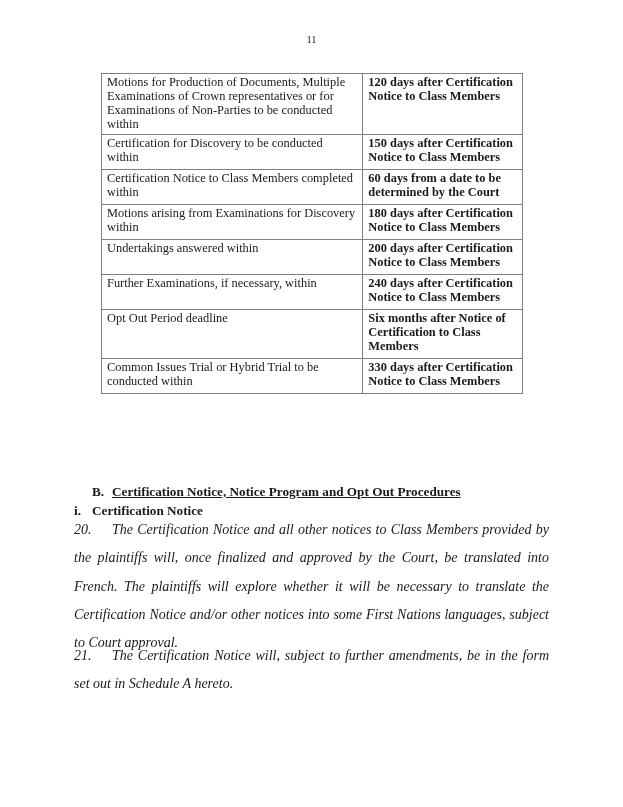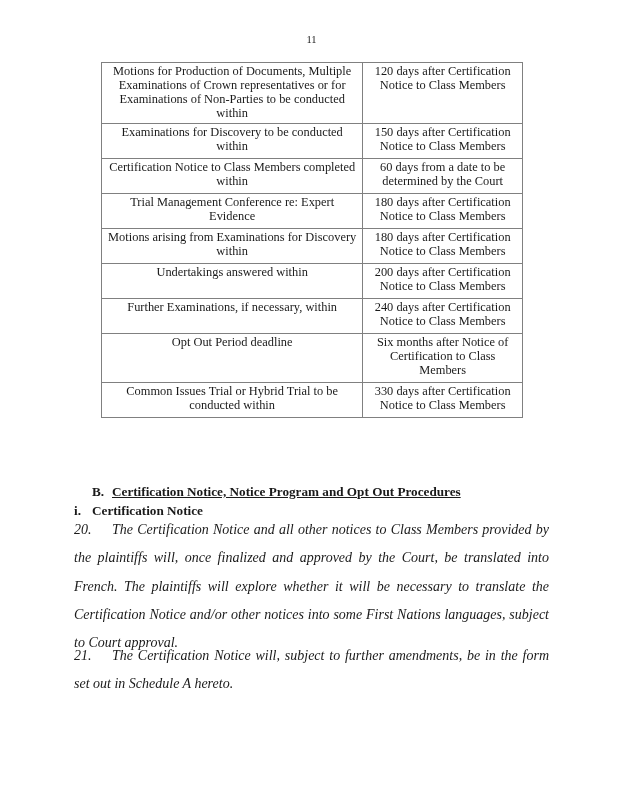--- a/index.html
+++ b/index.html
@@ -5,29 +5,29 @@
     html, body { margin: 0; padding: 0; }
     body {
       width: 623px; height: 807px; background: #ffffff; position: relative;
       font-family: "Liberation Serif", serif; color: #1a1a1a; overflow: hidden;
     }
     .page-number {
       position: absolute; top: 34px; left: 0; width: 623px; text-align: center;
       font-size: 10.5px; color: #222;
     }
     table.schedule {
-      position: absolute; top: 62px; left: 101px; width: 422px;
-      border-collapse: collapse; font-size: 12.4px; line-height: 14px; text-align: center;
+      position: absolute; top: 73px; left: 101px; width: 422px;
+      border-collapse: collapse; font-size: 12.4px; line-height: 14px;
     }
     table.schedule td {
       border: 1px solid #808080; vertical-align: top; padding: 1px 5px 2px 5px;
       box-sizing: border-box;
     }
     table.schedule td.step { width: 262px; }
-    table.schedule td.deadline { width: 160px; }
+    table.schedule td.deadline { width: 160px; font-weight: bold; }
     .heading-b {
       position: absolute; top: 484px; left: 92px; font-weight: bold; font-size: 13.2px;
       white-space: nowrap;
       text-decoration: underline;
     }
     .heading-b .label { display: inline-block; width: 20px; }
     .subheading {
       position: absolute; top: 503px; left: 74px; font-weight: bold; font-size: 13.2px;
       white-space: nowrap;
     }
@@ -46,30 +46,26 @@
 
 <div class="page-number">11</div>
 
 <table class="schedule">
   <tbody>
     <tr style="height:61px">
       <td class="step">Motions for Production of Documents, Multiple Examinations of Crown representatives or for Examinations of Non-Parties to be conducted within</td>
       <td class="deadline">120 days after Certification Notice to Class Members</td>
     </tr>
     <tr style="height:35px">
-      <td class="step">Examinations for Discovery to be conducted within</td>
+      <td class="step">Certification for Discovery to be conducted within</td>
       <td class="deadline">150 days after Certification Notice to Class Members</td>
     </tr>
     <tr style="height:35px">
       <td class="step">Certification Notice to Class Members completed within</td>
       <td class="deadline">60 days from a date to be determined by the Court</td>
-    </tr>
-    <tr style="height:35px">
-      <td class="step">Trial Management Conference re: Expert Evidence</td>
-      <td class="deadline">180 days after Certification Notice to Class Members</td>
     </tr>
     <tr style="height:35px">
       <td class="step">Motions arising from Examinations for Discovery within</td>
       <td class="deadline">180 days after Certification Notice to Class Members</td>
     </tr>
     <tr style="height:35px">
       <td class="step">Undertakings answered within</td>
       <td class="deadline">200 days after Certification Notice to Class Members</td>
     </tr>
     <tr style="height:35px">

